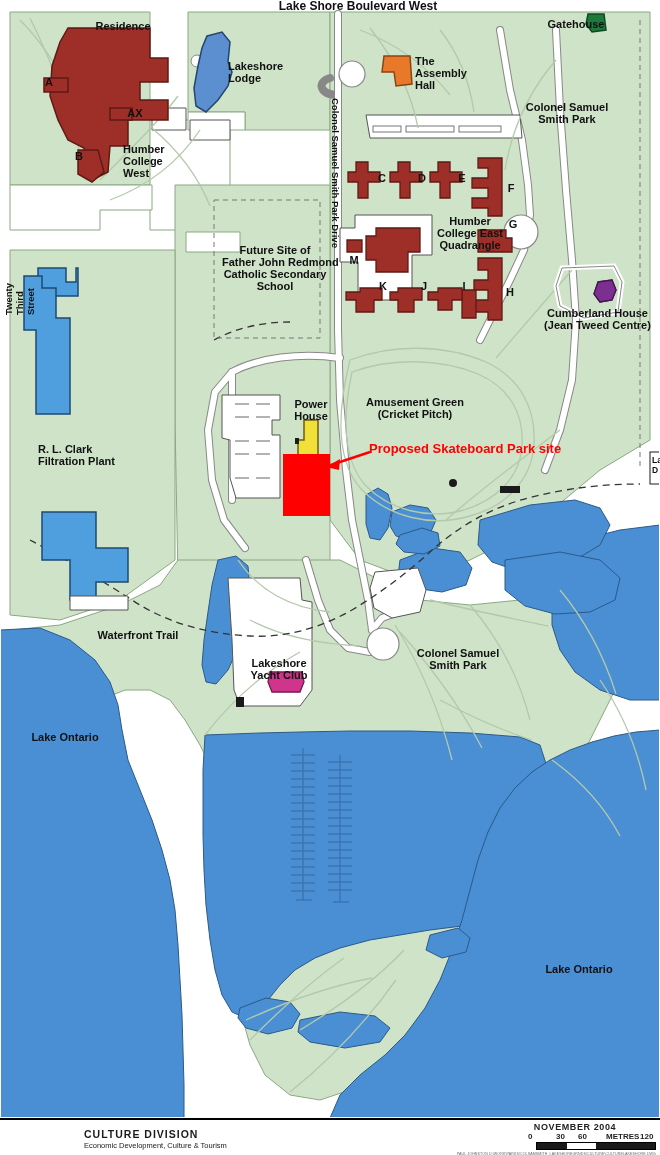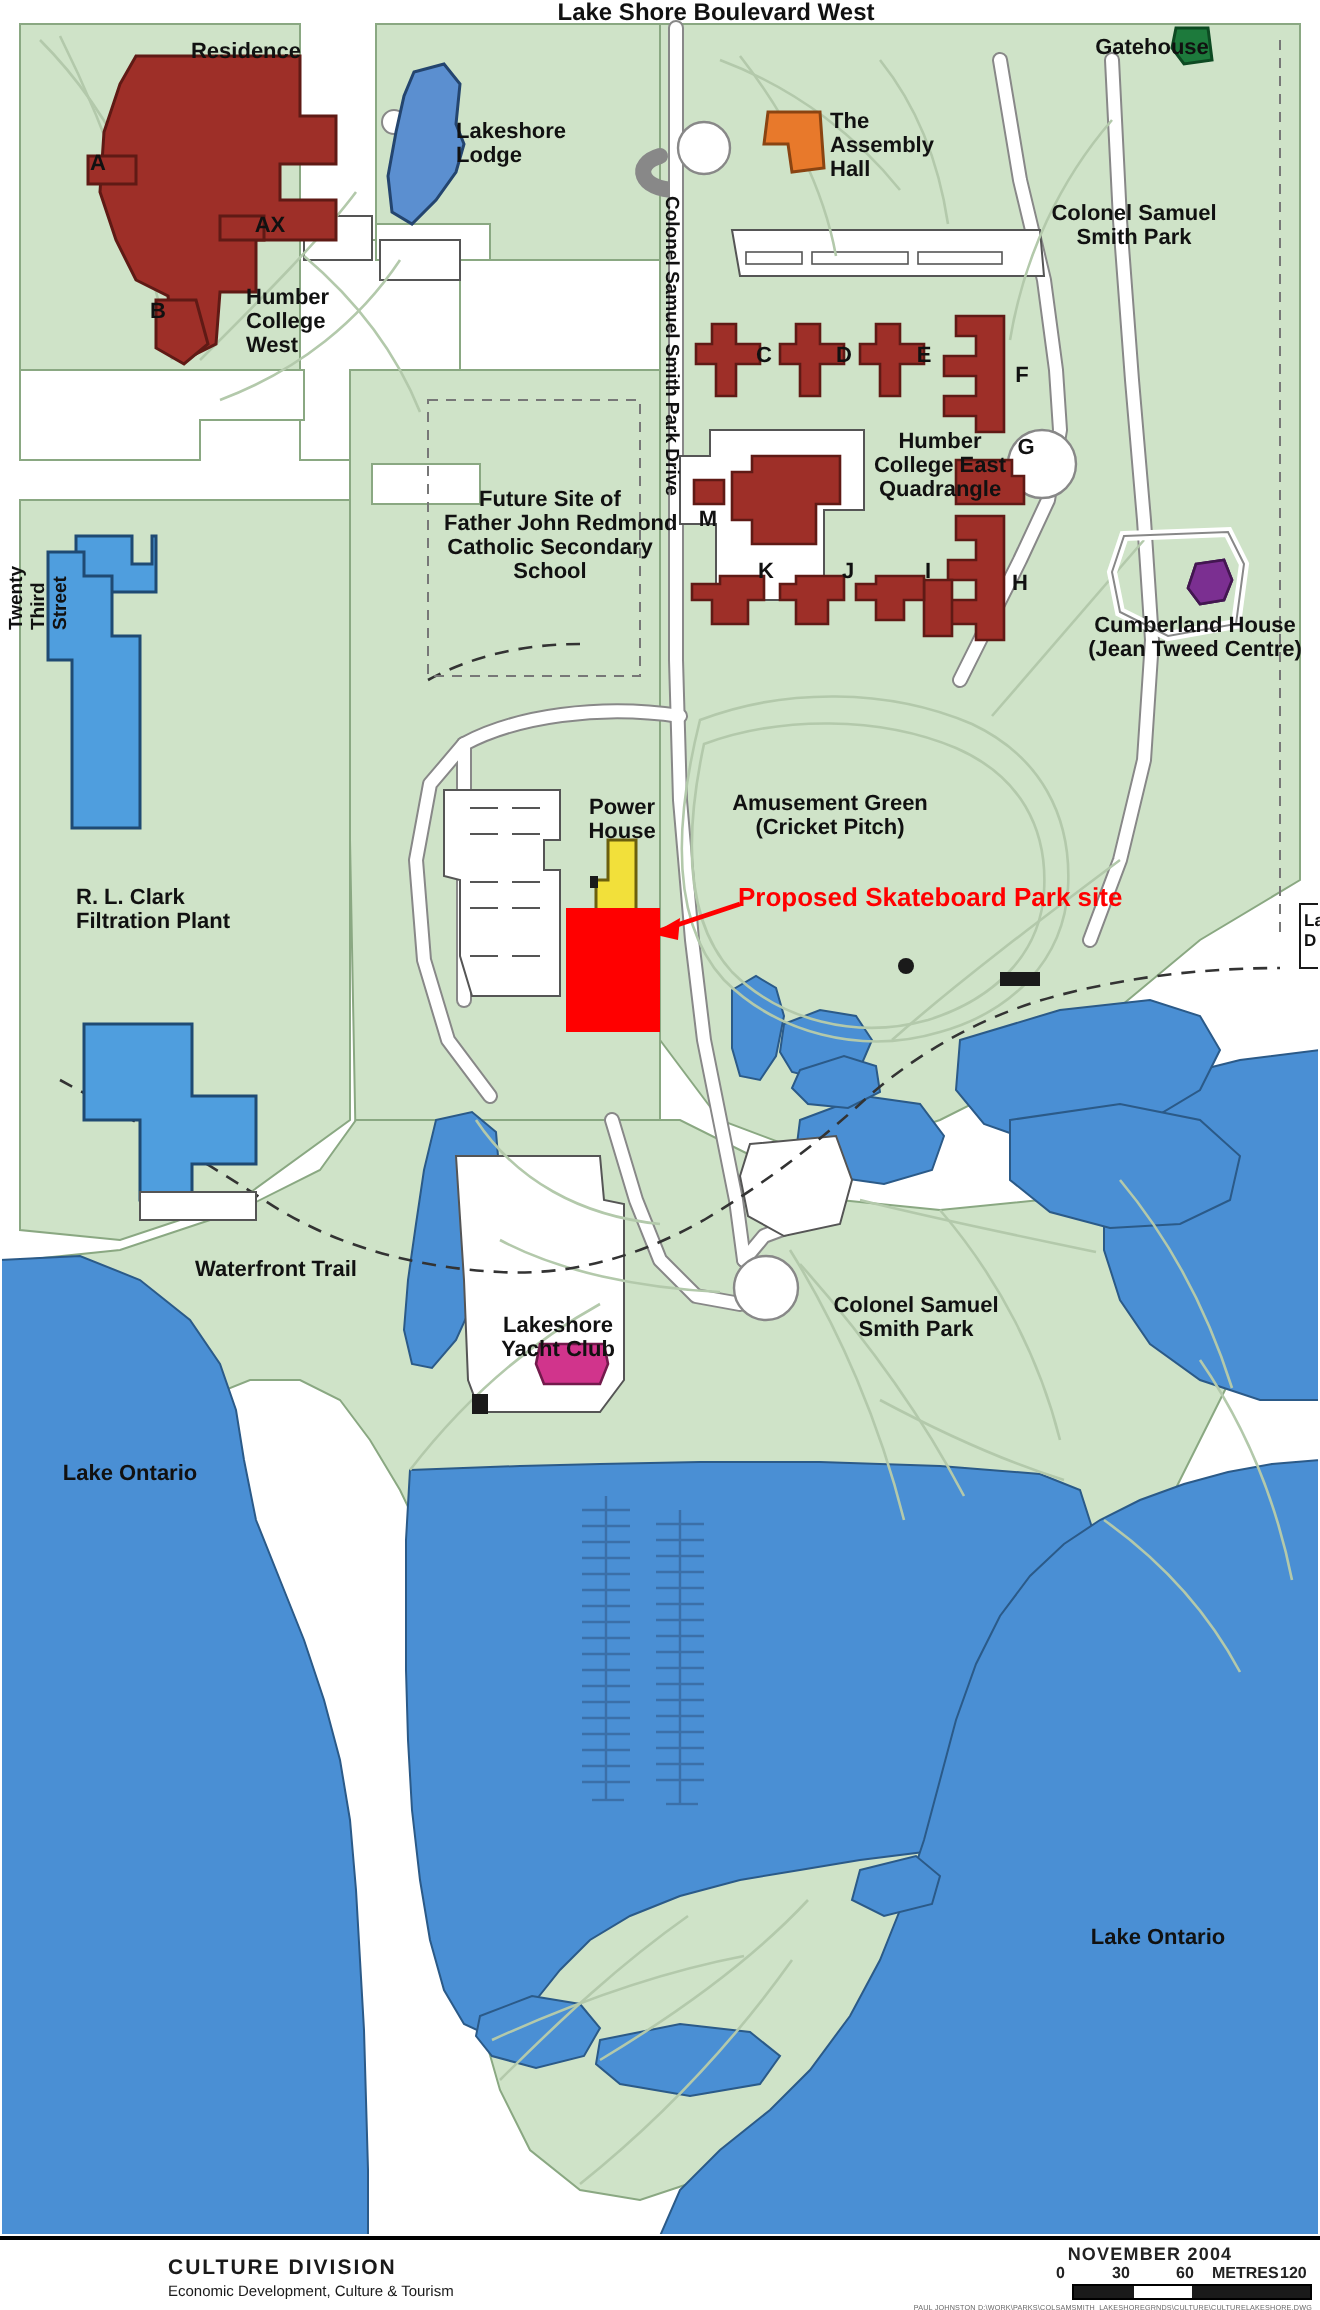--- a/index.html
+++ b/index.html
@@ -444,21 +444,21 @@
     <div id="culture-block">
       <div id="culture-division">CULTURE  DIVISION</div>
       <div id="culture-sub">Economic Development, Culture &amp; Tourism</div>
     </div>
 
     <div id="scale-block">
       <div id="scale-date">NOVEMBER  2004</div>
       <div id="scale-nums">
         <span style="left:26px;">0</span>
         <span style="left:54px;">30</span>
-        <span style="left:86px;">60</span>
+        <span style="left:76px;">60</span>
         <span style="left:104px;">METRES</span>
         <span style="left:138px;">120</span>
       </div>
     </div>
 
     <div id="scale-bar">
       <div style="width:30px;background:#1a1a1a;"></div>
       <div style="width:30px;background:#ffffff;"></div>
       <div style="width:60px;background:#1a1a1a;"></div>
     </div>

